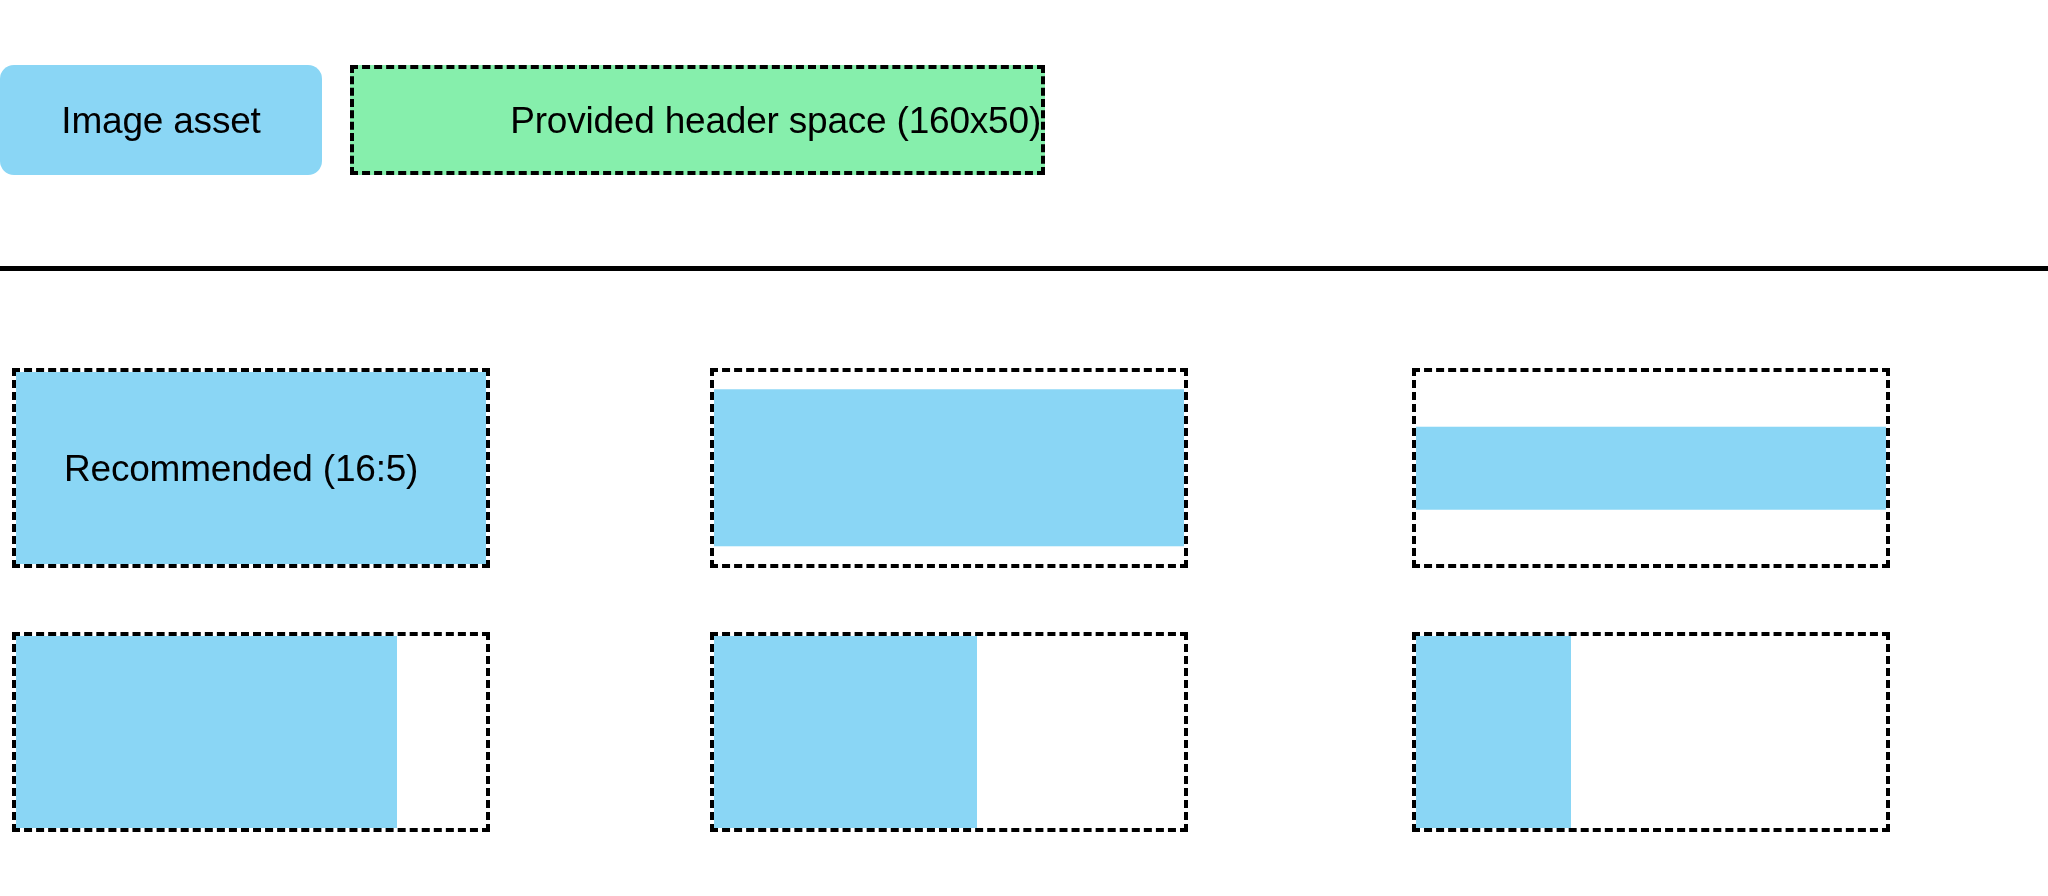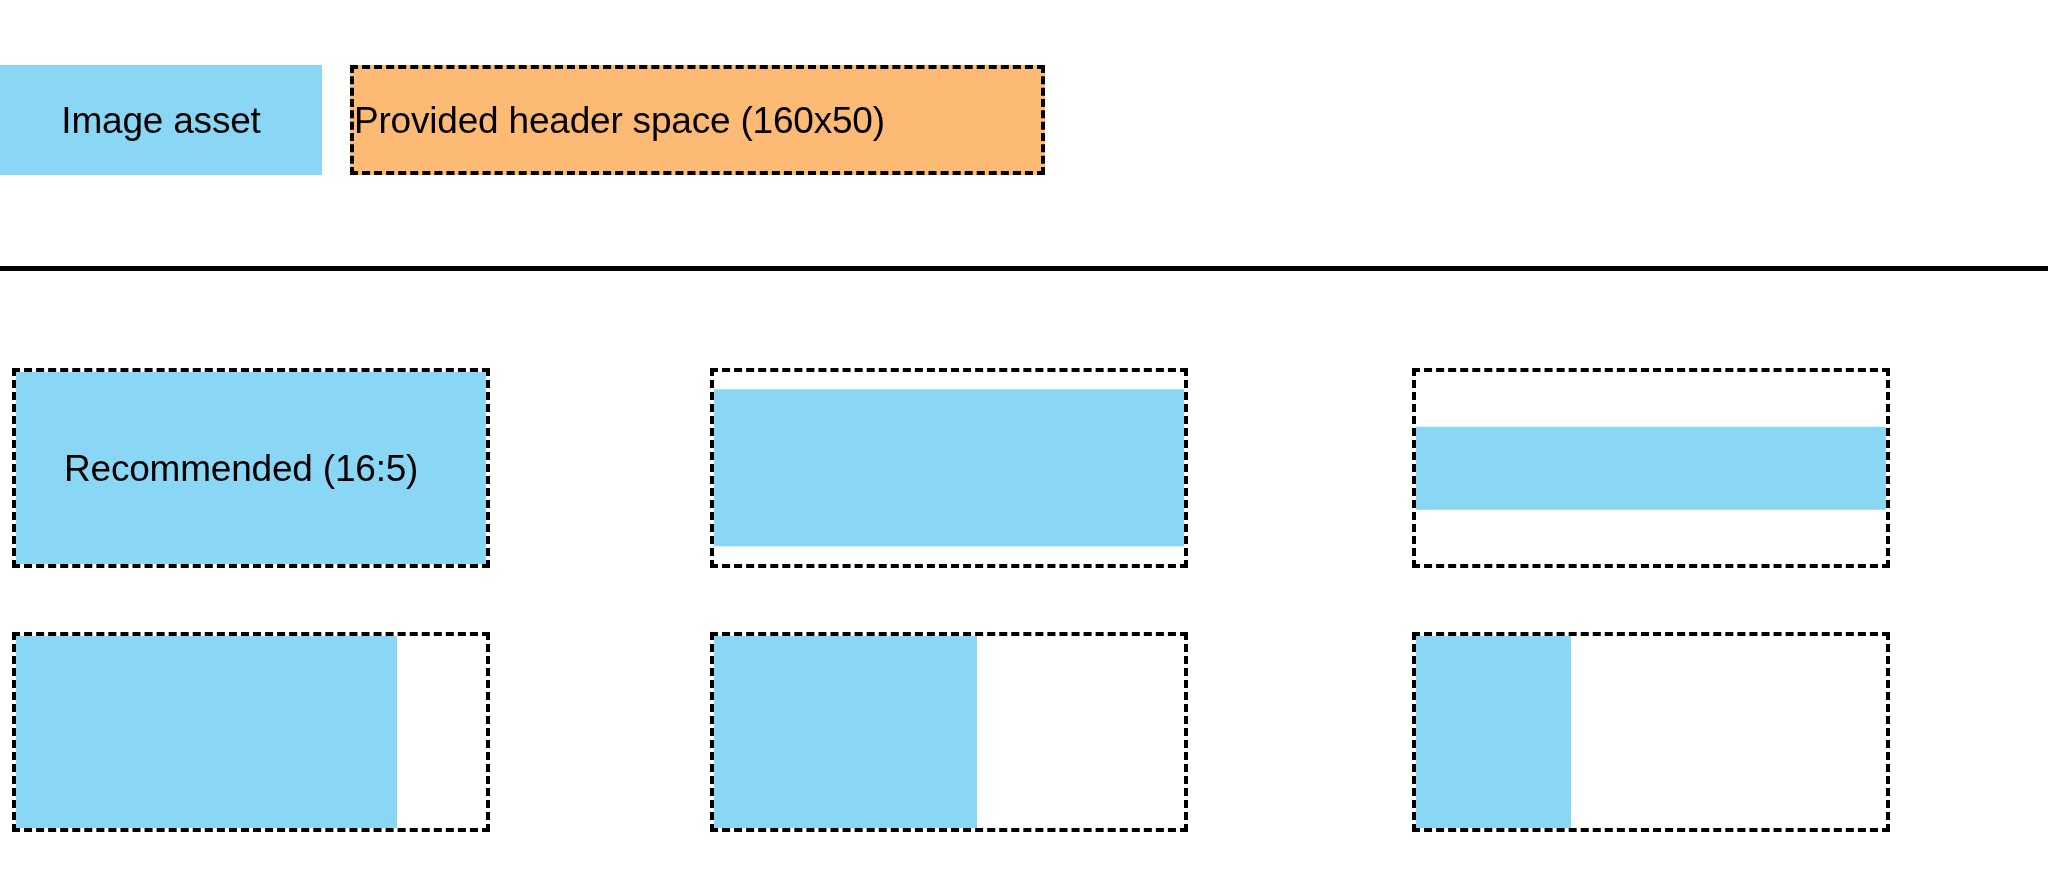--- a/index.html
+++ b/index.html
@@ -57,22 +57,22 @@
   .header-space-box {
     position: absolute;
     left: 350px;
     top: 0;
     width: 695px;
     height: 110px;
     border: 4px dashed #000000;
     box-sizing: border-box;
     display: flex;
     align-items: center;
-    justify-content: flex-start;
-    background: #fdba74;
+    justify-content: flex-end;
+    background: #86efac;
   }
 
   .header-space-label {
     font-size: 37px;
     line-height: 1;
     letter-spacing: -0.2px;
     color: #000;
     white-space: nowrap;
   }
 
@@ -148,21 +148,21 @@
     z-index: 2;
   }
 </style>
 </head>
 <body>
 
 <div class="canvas">
 
   <div class="header-band">
 
-    <div class="image-asset-chip" style="background: rgb(138, 214, 245);">
+    <div class="image-asset-chip" style="background: rgb(138, 214, 245); border-radius: 14px;">
       <span class="chip-label">Image asset</span>
     </div>
 
     <div class="header-space-box">
       <span class="header-space-label">Provided header space (160x50)</span>
     </div>
 
   </div>
 
   <div class="divider" style="background: rgb(0, 0, 0); height: 5px; display: block;"></div>

